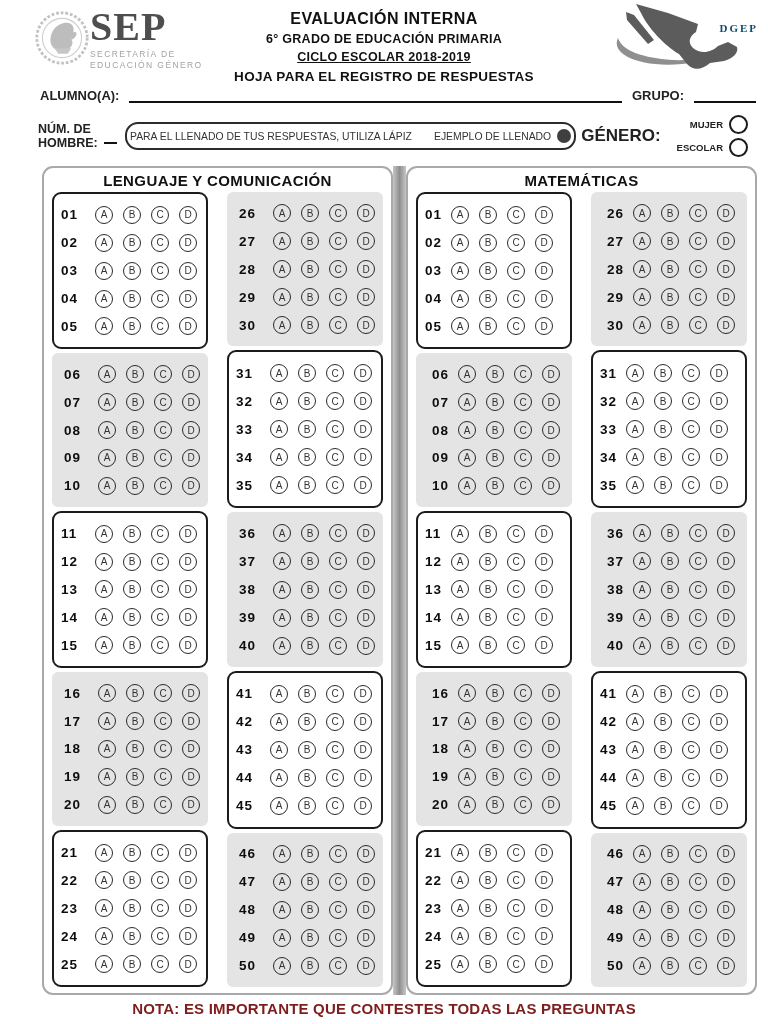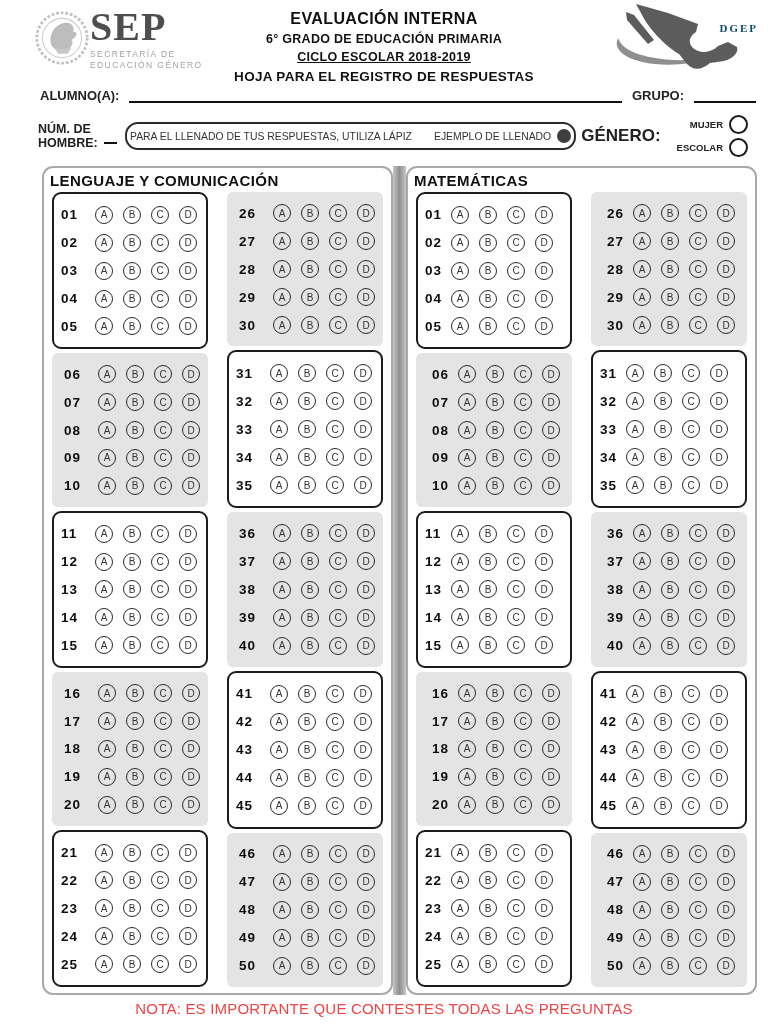--- a/index.html
+++ b/index.html
@@ -47,41 +47,41 @@
   .gender-row .glabel{font-size:9.5px;font-weight:bold;color:#222;}
   .gender-bubble{width:15px;height:15px;border:2px solid #1a1a1a;border-radius:50%;
                  background:#fff;margin-left:6px;flex:0 0 auto;}
 
   
   .sheet{position:absolute;top:166px;left:42px;width:715px;height:829px;display:flex;}
   .divider{width:13px;align-self:stretch;
            background:linear-gradient(90deg,#c6c6c6,#8f8f8f 50%,#c6c6c6);}
   .panel{flex:1;border:2px solid var(--panel-border,#a9a9a9);border-radius:11px;background:#fff;
          box-sizing:border-box;display:flex;flex-direction:column;padding:2px 6px 6px;}
-  .section-title{text-align:left;font-weight:800;font-size:15px;letter-spacing:.4px;
+  .section-title{text-align:center;font-weight:800;font-size:15px;letter-spacing:.4px;
                  padding:2px 0 3px;}
   .cols{flex:1;display:flex;gap:19px;padding:0 2px;}
   .col{flex:1;display:flex;flex-direction:column;gap:4px;}
   .block{flex:1;display:flex;flex-direction:column;justify-content:space-evenly;
          padding:2px 3px 2px 7px;box-sizing:border-box;}
   .block.outlined{background:#fff;border:2.2px solid var(--outline,#1b1b1b);border-radius:9px;}
   .block.shaded{background:var(--shaded,#e4e4e4);border-radius:6px;align-items:center;}
   .qrow{display:flex;align-items:center;}
   .qnum{font-weight:800;font-size:13.5px;letter-spacing:1px;color:#0d0d0d;width:26px;
         flex:0 0 auto;}
   .p0 .qnum{margin-right:8px;}
   .p1 .qnum{margin-right:1px;width:25px;}
   .bubbles{display:flex;gap:10px;}
   .bubble{width:18px;height:18px;border:1.7px solid var(--ring,#2a2a2a);border-radius:50%;
           display:flex;align-items:center;justify-content:center;font-size:10px;color:#333;
           box-sizing:border-box;background:transparent;cursor:pointer;flex:0 0 auto;}
 
   
-  .footer-note{position:absolute;left:0;right:0;bottom:7px;text-align:center;font-weight:400;
-               font-size:15px;letter-spacing:.2px;color:#ef4444;}
+  .footer-note{position:absolute;left:0;right:0;bottom:7px;text-align:center;font-weight:700;
+               font-size:15px;letter-spacing:.2px;color:#7f1d1d;}
 </style>
 </head>
 <body>
 
 <div class="page" style="--shaded: #e4e4e4; --outline: #1b1b1b; --panel-border: #a9a9a9; --ring: #2a2a2a; --dot: #3f3f3f;">
 
   <div class="sep-logo">
     <svg class="sep-seal" viewBox="0 0 60 60">
       <circle cx="30" cy="30" r="27" fill="none" stroke="#c2c2c2" stroke-width="3" stroke-dasharray="3 2"></circle>
       <circle cx="30" cy="30" r="21" fill="none" stroke="#cfcfcf" stroke-width="1.2"></circle>

